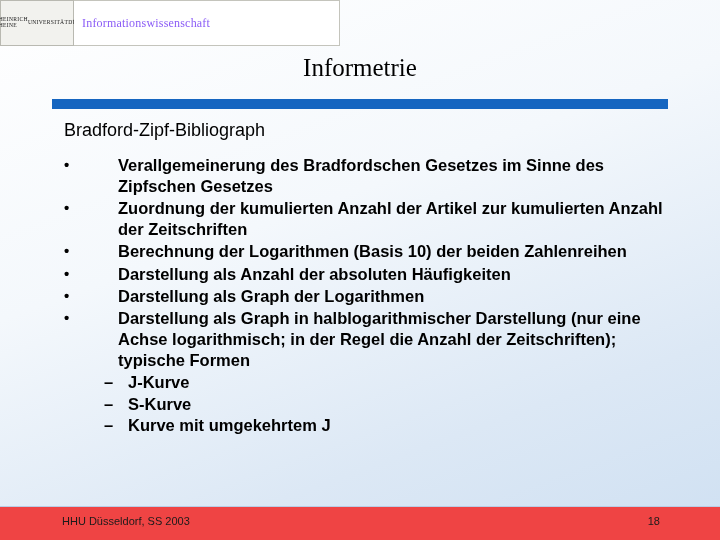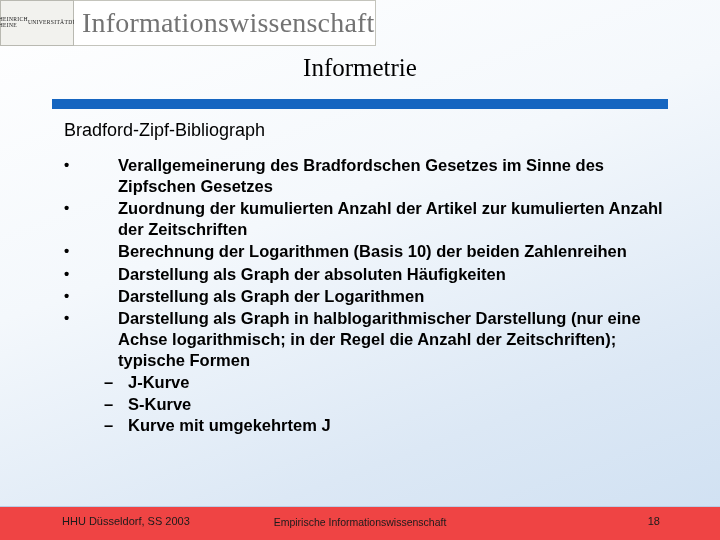--- a/index.html
+++ b/index.html
@@ -56,22 +56,22 @@
     background: #ffffff;
     border: 1px solid #c4c4bc;
     border-left: none;
     box-sizing: border-box;
     display: flex;
     align-items: center;
     padding-left: 8px;
   }
   .logo-title-box .dept {
     font-family: "Liberation Serif", serif;
-    font-size: 28px;
-    color: #737373;
+    font-size: 12px;
+    color: #8b5cf6;
     letter-spacing: 0.2px;
     white-space: nowrap;
   }
 
   
   .slide-title {
     position: absolute;
     left: 0;
     top: 54px;
     width: 720px;
@@ -212,21 +212,21 @@
     <span class="text">Zuordnung der kumulierten Anzahl der Artikel zur kumulierten Anzahl der Zeitschriften</span>
   </div>
 
   <div class="bullet">
     <span class="marker">•</span>
     <span class="text">Berechnung der Logarithmen (Basis 10) der beiden Zahlenreihen</span>
   </div>
 
   <div class="bullet">
     <span class="marker">•</span>
-    <span class="text">Darstellung als Graph der absoluten Häufigkeiten</span>
+    <span class="text">Darstellung als Anzahl der absoluten Häufigkeiten</span>
   </div>
 
   <div class="bullet">
     <span class="marker">•</span>
     <span class="text">Darstellung als Graph der Logarithmen</span>
   </div>
 
   <div class="bullet">
     <span class="marker">•</span>
     <span class="text">Darstellung als Graph in halblogarithmischer Darstellung (nur eine Achse logarithmisch; in der Regel die Anzahl der Zeitschriften); typische Formen</span>
@@ -244,15 +244,14 @@
     <div class="sub-bullet">
       <span class="marker">–</span>
       <span class="text">Kurve mit umgekehrtem J</span>
     </div>
   </div>
 
 </div>
 
 <div class="footer">
   <div class="footer-left">HHU Düsseldorf, SS 2003</div>
-  <div class="footer-center">Empirische Informationswissenschaft</div>
   <div class="footer-right">18</div>
 </div>
 
 </body></html>

